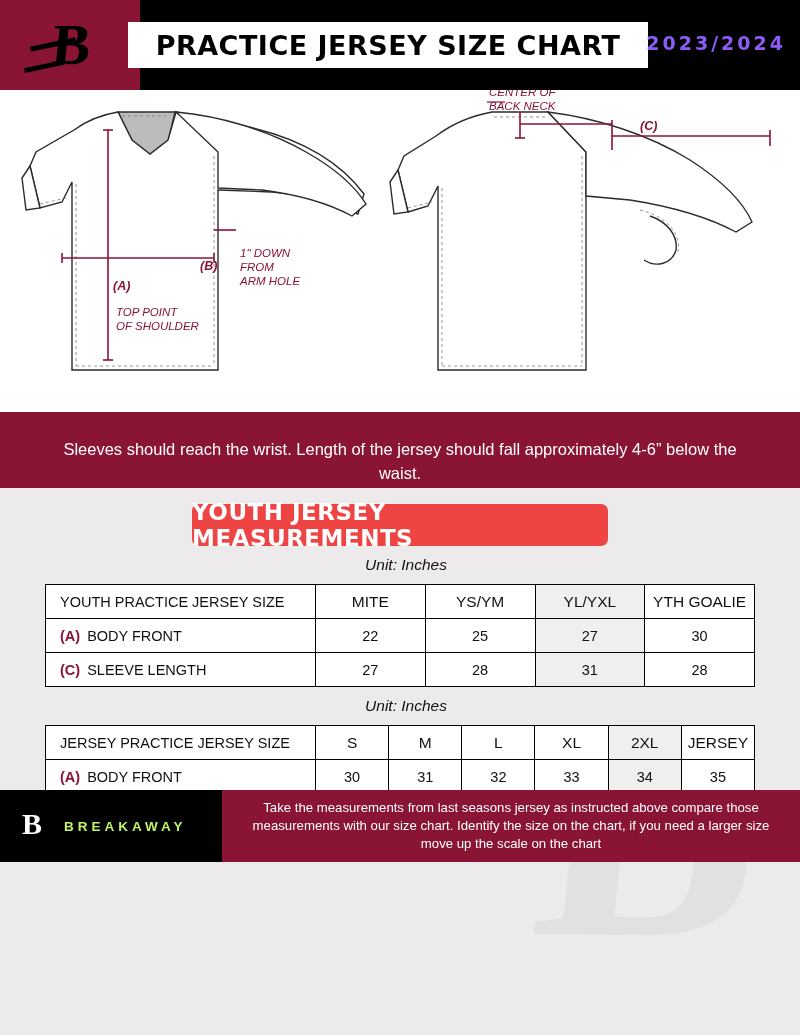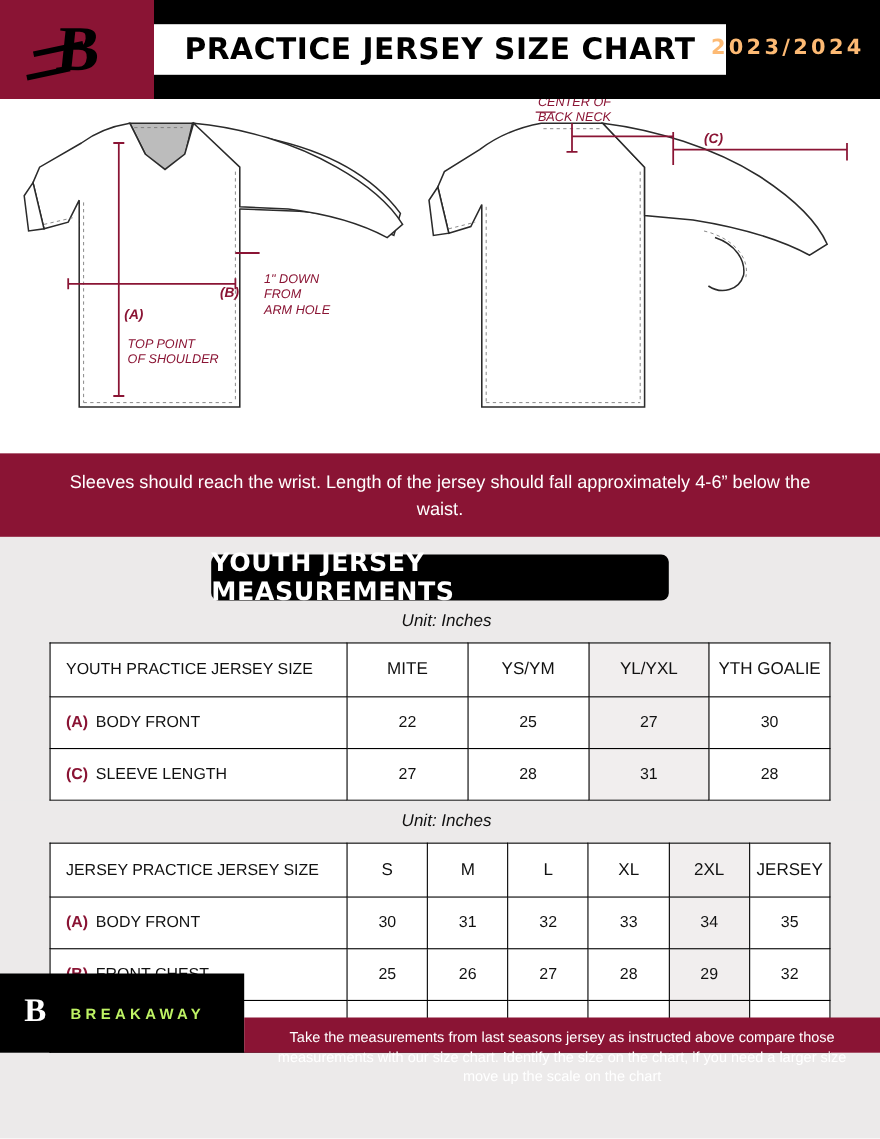--- a/index.html
+++ b/index.html
@@ -52,67 +52,67 @@
   }
   .logo-slash2 {
     position: absolute;
     width: 40px; height: 5px;
     background: #000;
     top: 50px; left: 6px;
     transform: rotate(-12deg);
   }
   .title-band {
     position: absolute;
-    left: 140px; top: 22px;
+    left: 128px; top: 22px;
     width: 520px; height: 46px;
     background: #ffffff;
     display: flex; align-items: center; justify-content: center;
   }
   .title-band h1 {
     font-size: 27px;
     font-weight: bold;
     letter-spacing: 0.5px;
     color: #000;
     font-family: "DejaVu Sans", sans-serif;
   }
   .season {
     position: absolute;
     right: 14px; top: 32px;
-    color: #fdba74;
+    color: #8b5cf6;
     font-size: 19px;
     font-weight: bold;
     letter-spacing: 3px;
     font-family: "DejaVu Sans", sans-serif;
   }
 
   
   .diagram {
     position: relative;
     height: 322px;
     background: #ffffff;
   }
   .diagram svg { display: block; }
 
   
   .note-bar {
     background: #8a1434;
     color: #ffffff;
     text-align: center;
-    padding: 16px 60px 18px 60px;
+    padding: 26px 60px 18px 60px;
     font-size: 16.5px;
     line-height: 1.45;
     height: 76px;
   }
 
   
   .section-wrap { position: relative; background: #eceaea; }
   .pill {
     margin: 16px auto 0 auto;
     width: 416px; height: 42px;
-    background: #000000;
+    background: #ef4444;
     border-radius: 7px;
     display: flex; align-items: center; justify-content: center;
   }
   .pill span {
     color: #ffffff;
     font-size: 23px;
     font-weight: bold;
     letter-spacing: 0.5px;
     font-family: "DejaVu Sans", sans-serif;
   }
@@ -131,21 +131,21 @@
     margin: 0 auto;
     background: #ffffff;
     table-layout: fixed;
   }
   table th, table td {
     border: 1px solid #000000;
     text-align: center;
     font-size: 14.5px;
     color: #111;
     height: 34px;
-    padding: 15px 4px;
+    padding: 0 4px;
     margin-top: 48px;
   }
   table th.rowhead, table td.rowhead {
     text-align: left;
     padding-left: 14px;
     font-size: 14.5px;
   }
   table th {
     font-weight: normal;
     font-size: 15.5px;
@@ -190,21 +190,20 @@
     font-weight: bold;
   }
   .footer-right {
     flex: 1;
     background: #8a1434;
     color: #ffffff;
     font-size: 13.2px;
     line-height: 1.35;
     padding: 9px 14px 0 14px;
     text-align: center;
-    margin-top: 40px;
   }
 
   
   .watermark {
     position: absolute;
     right: 40px; bottom: 80px;
     font-family: "Liberation Serif", serif;
     font-size: 330px;
     font-weight: bold;
     color: #e3e0e0;

